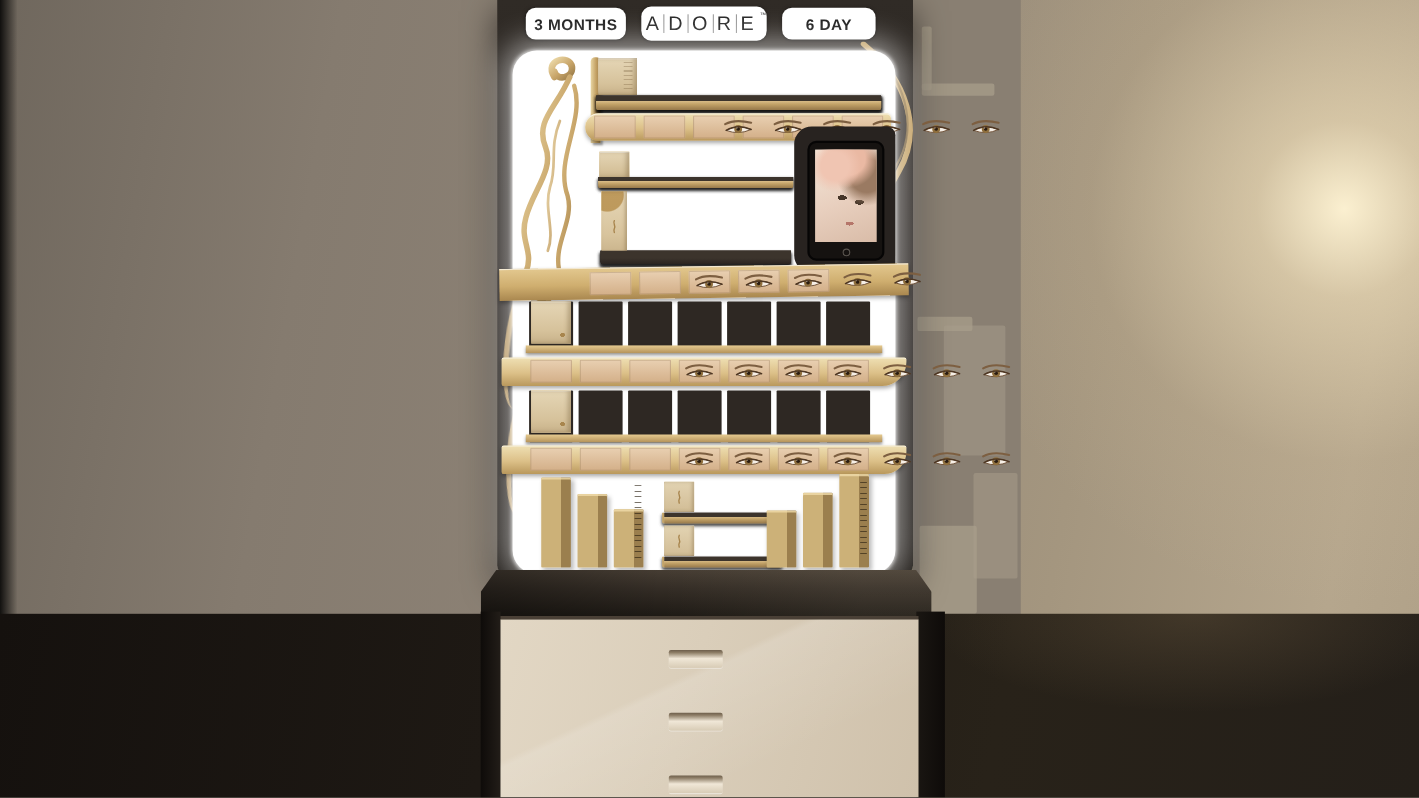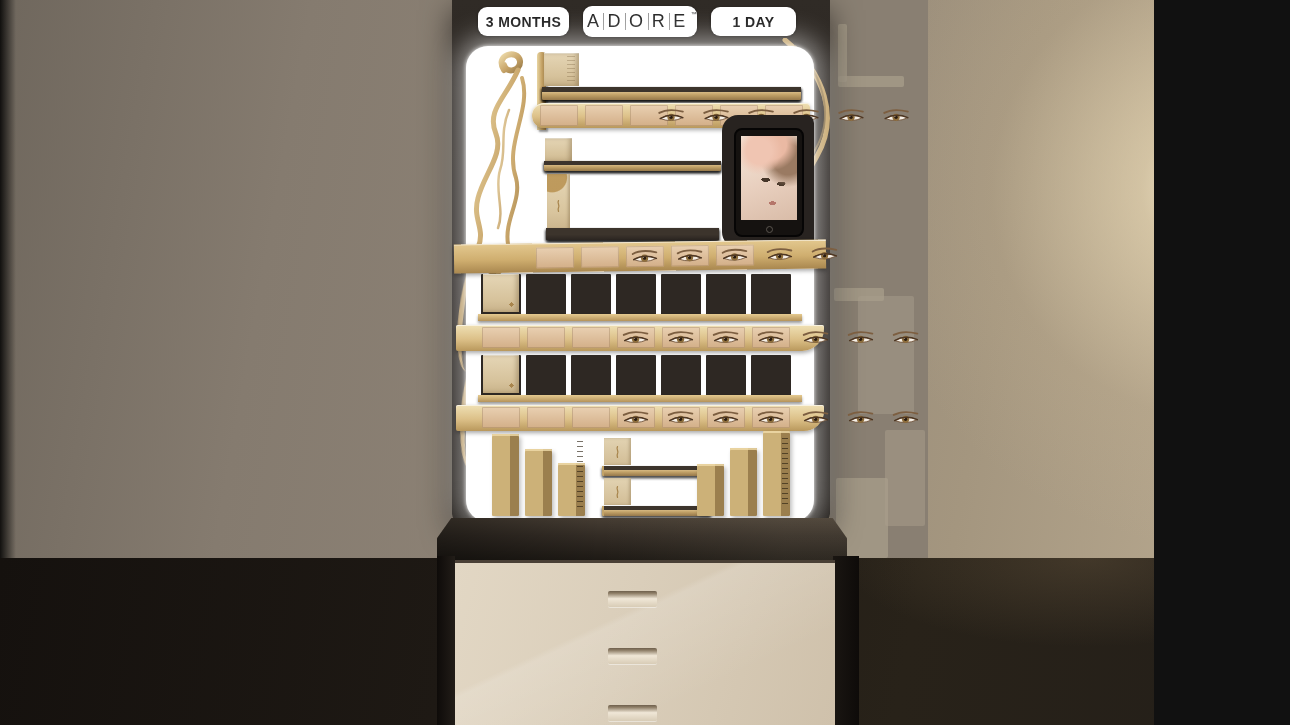--- a/index.html
+++ b/index.html
@@ -1,16 +1,16 @@
 <!DOCTYPE html>
 <html><head>
 <meta charset="utf-8">
 <style>
   html,body{margin:0;padding:0;background:#111;}
-  .stage{position:relative;width:1154px;height:725px;overflow:hidden;
+  .stage{position:relative;width:1290px;height:725px;overflow:hidden;
          font-family:"Liberation Sans",sans-serif;background:#8b8175;}
   .stage *{position:absolute;box-sizing:border-box;}
 
   
   .wall{left:0;top:0;width:1290px;height:725px;
     background:
       radial-gradient(circle at 1222px 190px, rgba(255,244,212,.95) 0%, rgba(243,226,188,.55) 80px, rgba(205,185,150,.18) 230px, rgba(0,0,0,0) 360px),
       linear-gradient(100deg,#6f675d 0%,#857b6f 22%,#8f8477 48%,#a4967f 74%,#b5a68d 92%,#b0a188 100%);}
   .wall-dark-left{left:0;top:0;width:16px;height:565px;
     background:linear-gradient(90deg,rgba(0,0,0,.85),rgba(0,0,0,0));}
@@ -202,21 +202,21 @@
         <span class="lt">D</span>
         <span class="sep"></span>
         <span class="lt">O</span>
         <span class="sep"></span>
         <span class="lt">R</span>
         <span class="sep"></span>
         <span class="lt">E</span>
         <span class="tm">™</span>
     </div>
     <div class="pill pill-right">
-      <span style="position:static">1 DAY</span>
+      <span style="position:static">6 DAY</span>
     </div>
 
     <svg class="ribbon-right" viewBox="0 0 70 195">
       <path d="M8,2 C48,35 62,80 40,118 C28,138 20,158 30,188" fill="none" stroke="#c2a063" stroke-width="5" stroke-linecap="round"></path>
       <path d="M18,8 C50,42 56,82 38,112 C30,126 26,142 32,162" fill="none" stroke="#8a6f42" stroke-width="2" stroke-linecap="round" opacity=".8"></path>
     </svg>
     <div class="crescent c1"></div>
     <div class="crescent c2"></div>
 
     <div class="panel">

